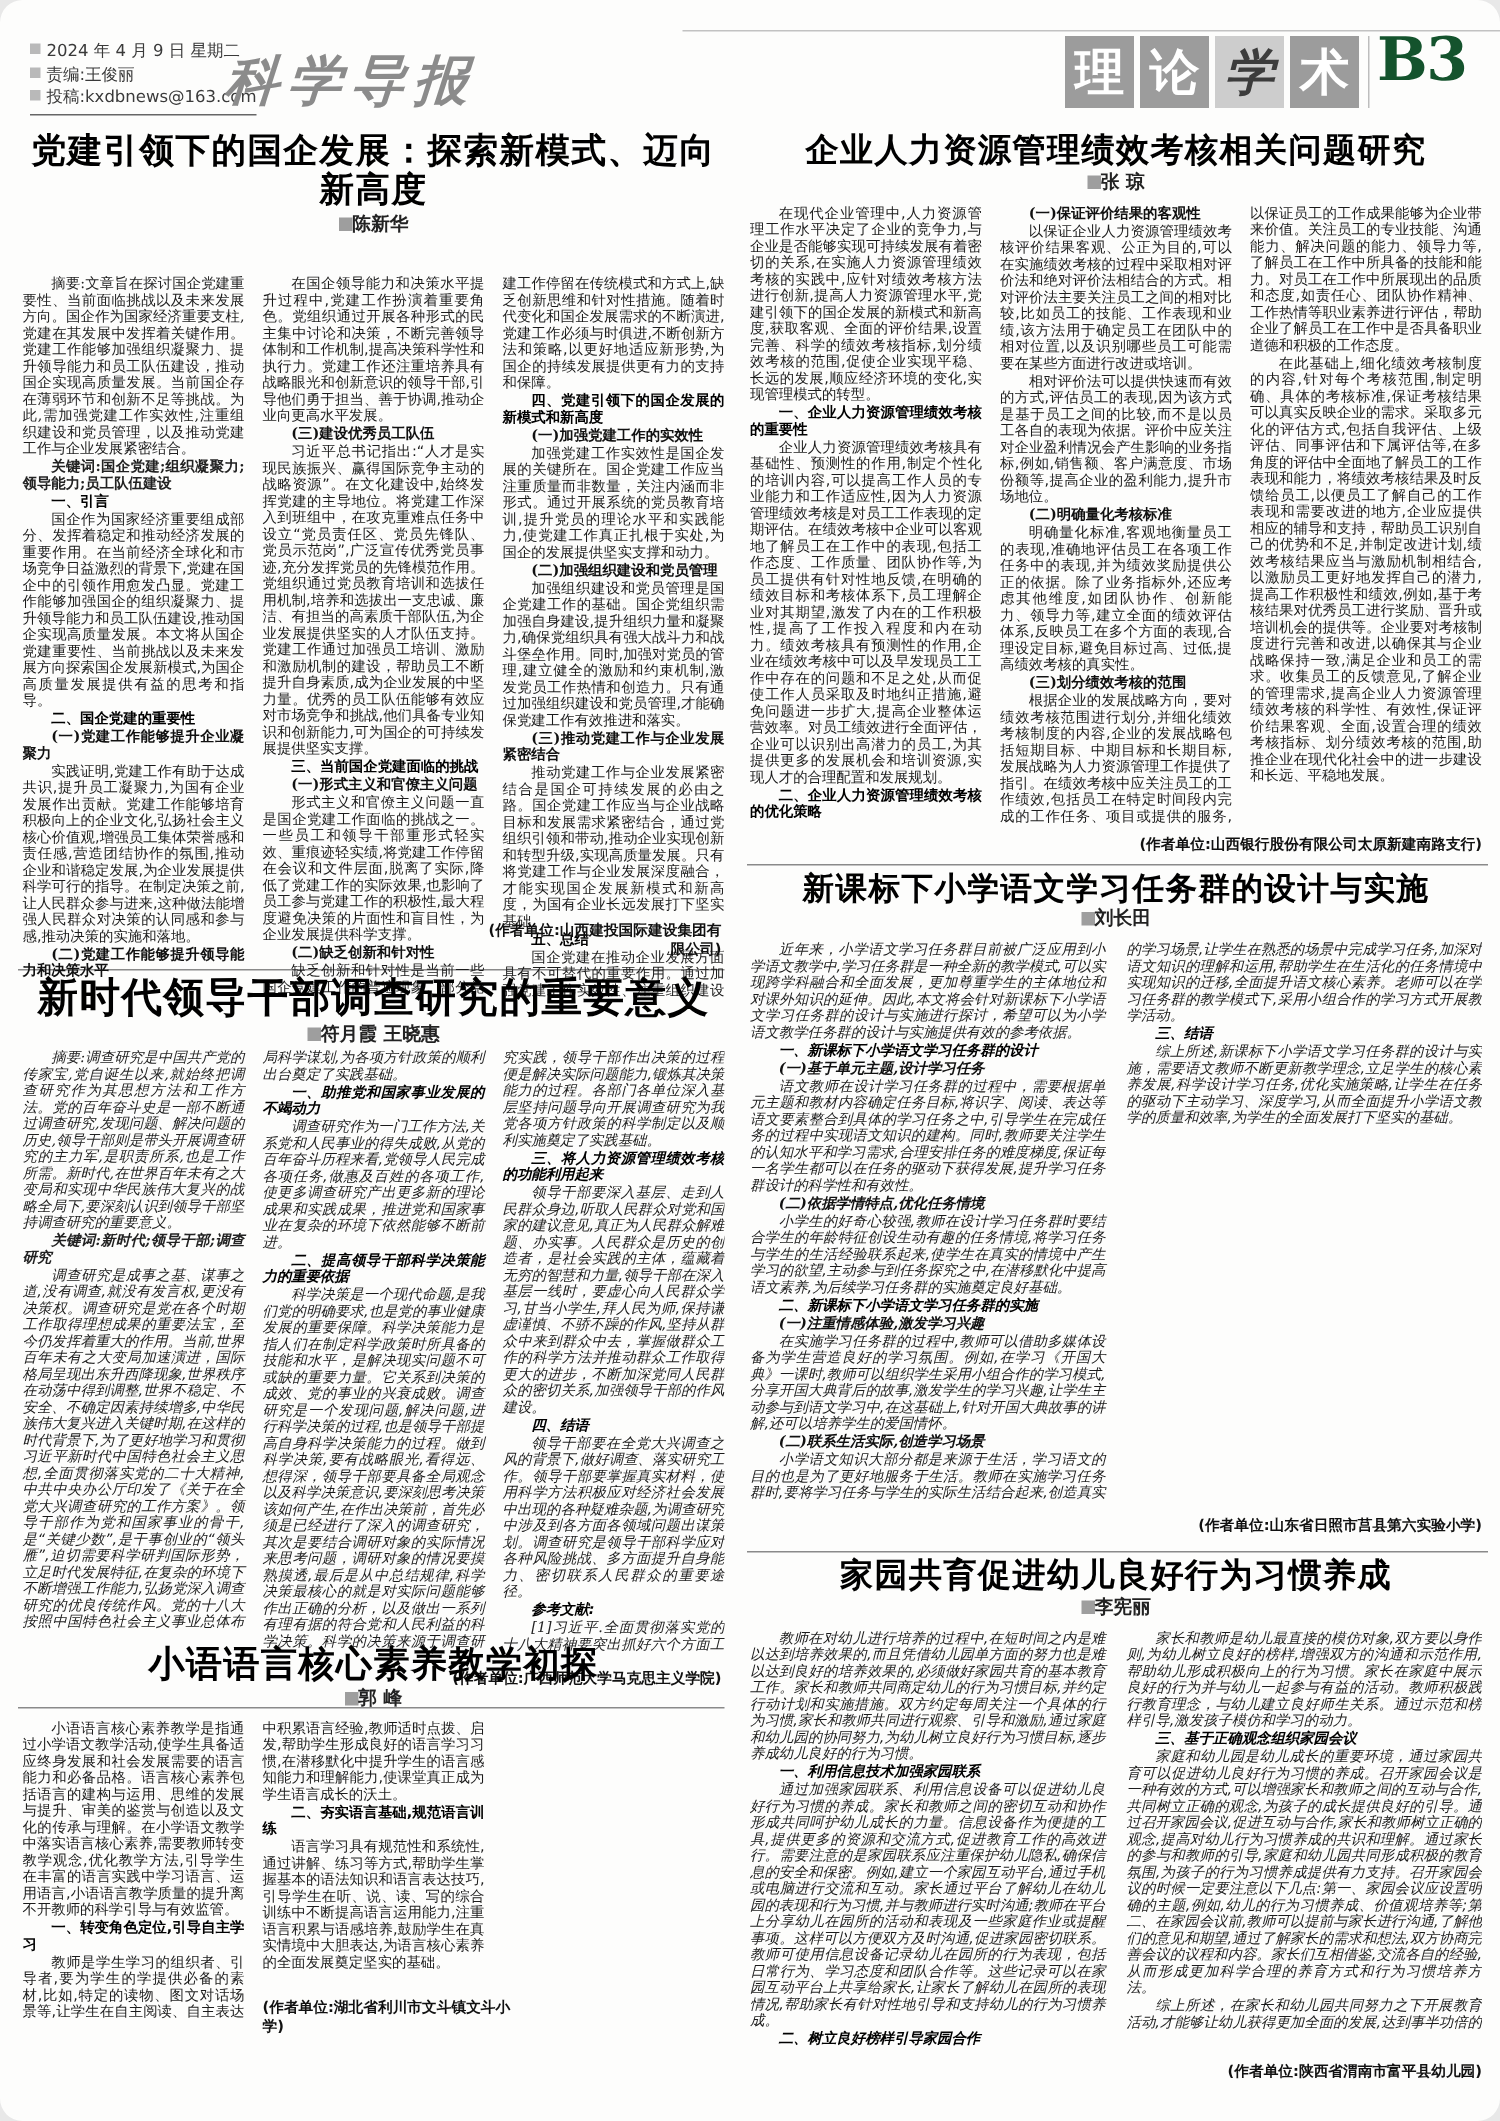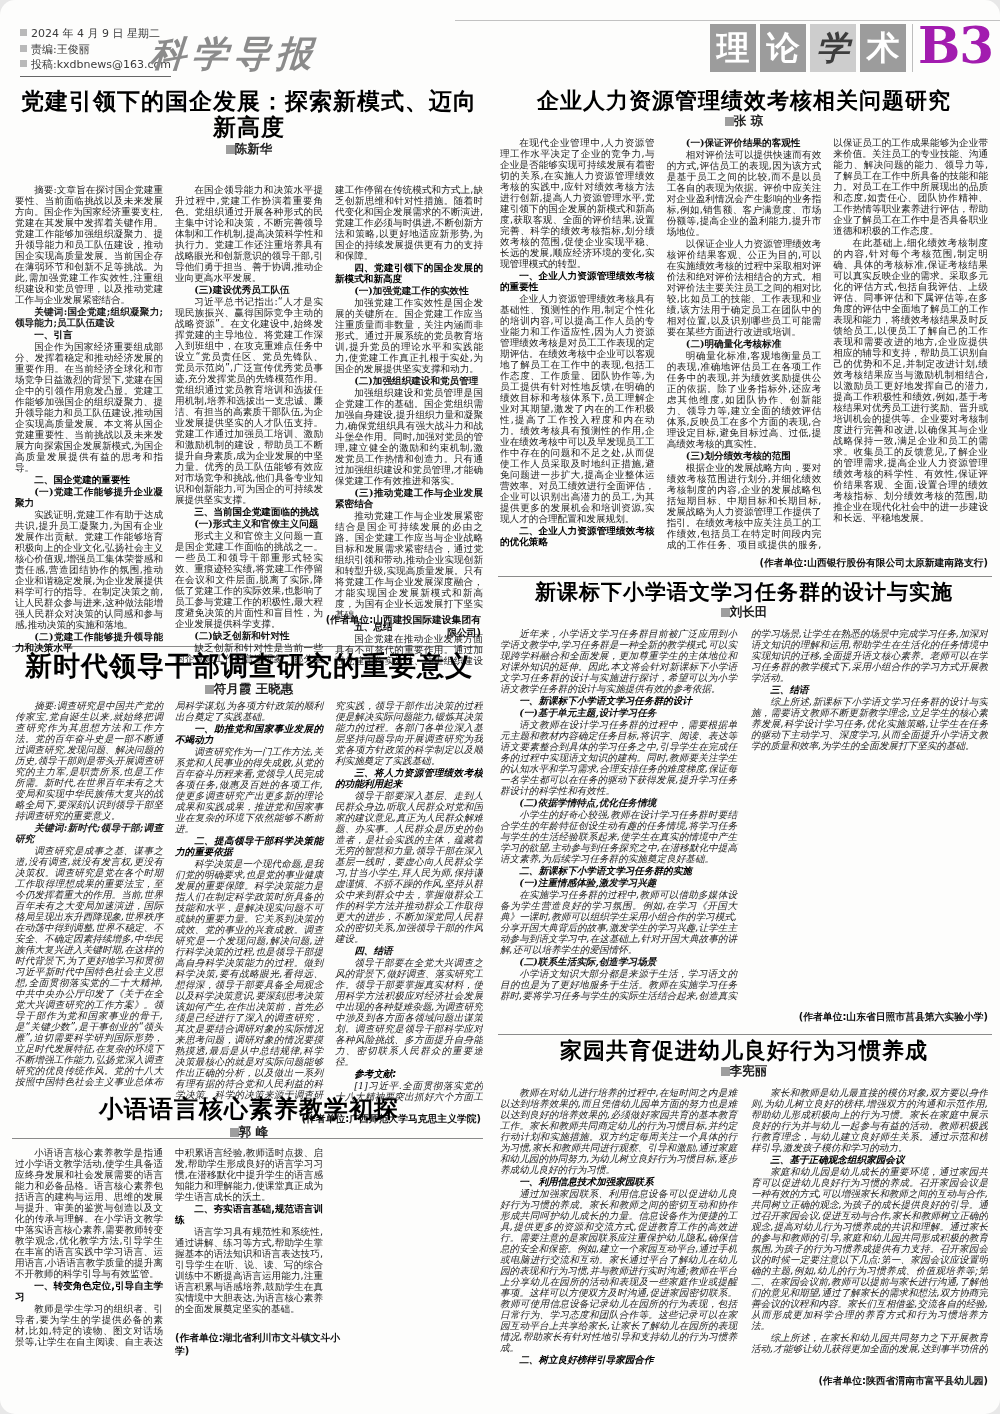--- a/index.html
+++ b/index.html
@@ -17,21 +17,21 @@
   #masthead{position:absolute;left:150px;top:30px;font-family:"DejaVu Serif","Liberation Serif",serif;
     font-size:36px;font-weight:bold;font-style:italic;color:#8b8b8b;letter-spacing:6px;transform:skewX(-4deg);}
   #hdr-topline{position:absolute;left:455px;top:20px;width:545px;height:1px;background:#c2c2c2;}
   #section-blocks{position:absolute;left:710px;top:24px;height:48px;display:flex;gap:4px;}
   .sec-block{width:46px;height:48px;display:flex;align-items:center;justify-content:center;
     font-size:33px;font-weight:bold;}
   .sec-dark{background:#9c9c9c;color:#ffffff;}
   .sec-light{background:#cdcdcd;color:#3c3c3c;font-style:italic;font-family:"DejaVu Serif",serif;}
   #vline-b3{position:absolute;left:912px;top:24px;width:1px;height:48px;background:#bdbdbd;}
   #page-no{position:absolute;left:918px;top:16px;font-family:"DejaVu Serif","Liberation Serif",serif;
-    font-size:50px;font-weight:bold;color:#a21caf;letter-spacing:-1px;}
+    font-size:40px;font-weight:bold;color:#14532d;letter-spacing:-1px;}
   
   .rule{position:absolute;height:1px;background:#8a8a8a;}
   
   .article{position:absolute;}
   .a-title{font-weight:bold;text-align:center;color:#000;letter-spacing:1px;line-height:1.15;margin:0;}
   .byline{display:flex;align-items:center;justify-content:center;gap:0;font-size:12.5px;font-weight:bold;color:#222;}
   .byline .bsq{width:9px;height:9px;background:#9e9e9e;display:inline-block;}
   .cols{overflow:hidden;column-fill:auto;text-align:justify;font-size:9.6px;line-height:11px;color:#1b1b1b;}
   .cols3{column-count:3;column-gap:12px;}
   .cols2{column-count:2;column-gap:14px;font-style:italic;}
@@ -136,22 +136,22 @@
     <div class="byline">
         <span class="bsq"></span>
         <span>张 琼</span>
       </div>
     <div class="cols cols3">
         <div class="para t-p">在现代企业管理中,人力资源管理工作水平决定了企业的竞争力,与企业是否能够实现可持续发展有着密切的关系,在实施人力资源管理绩效考核的实践中,应针对绩效考核方法进行创新,提高人力资源管理水平,党建引领下的国企发展的新模式和新高度,获取客观、全面的评价结果,设置完善、科学的绩效考核指标,划分绩效考核的范围,促使企业实现平稳、长远的发展,顺应经济环境的变化,实现管理模式的转型。</div>
         <div class="para t-h2">一、企业人力资源管理绩效考核的重要性</div>
         <div class="para t-p">企业人力资源管理绩效考核具有基础性、预测性的作用,制定个性化的培训内容,可以提高工作人员的专业能力和工作适应性,因为人力资源管理绩效考核是对员工工作表现的定期评估。在绩效考核中企业可以客观地了解员工在工作中的表现,包括工作态度、工作质量、团队协作等,为员工提供有针对性地反馈,在明确的绩效目标和考核体系下,员工理解企业对其期望,激发了内在的工作积极性,提高了工作投入程度和内在动力。绩效考核具有预测性的作用,企业在绩效考核中可以及早发现员工工作中存在的问题和不足之处,从而促使工作人员采取及时地纠正措施,避免问题进一步扩大,提高企业整体运营效率。对员工绩效进行全面评估，企业可以识别出高潜力的员工,为其提供更多的发展机会和培训资源,实现人才的合理配置和发展规划。</div>
         <div class="para t-h2">二、企业人力资源管理绩效考核的优化策略</div>
         <div class="para t-h3">(一)保证评价结果的客观性</div>
+        <div class="para t-p">以保证企业人力资源管理绩效考核评价结果客观、公正为目的,可以在实施绩效考核的过程中采取相对评价法和绝对评价法相结合的方式。相对评价法主要关注员工之间的相对比较,比如员工的技能、工作表现和业绩,该方法用于确定员工在团队中的相对位置,以及识别哪些员工可能需要在某些方面进行改进或培训。</div>
         <div class="para t-p">相对评价法可以提供快速而有效的方式,评估员工的表现,因为该方式是基于员工之间的比较,而不是以员工各自的表现为依据。评价中应关注对企业盈利情况会产生影响的业务指标,例如,销售额、客户满意度、市场份额等,提高企业的盈利能力,提升市场地位。</div>
-        <div class="para t-p">以保证企业人力资源管理绩效考核评价结果客观、公正为目的,可以在实施绩效考核的过程中采取相对评价法和绝对评价法相结合的方式。相对评价法主要关注员工之间的相对比较,比如员工的技能、工作表现和业绩,该方法用于确定员工在团队中的相对位置,以及识别哪些员工可能需要在某些方面进行改进或培训。</div>
         <div class="para t-h3">(二)明确量化考核标准</div>
         <div class="para t-p">明确量化标准,客观地衡量员工的表现,准确地评估员工在各项工作任务中的表现,并为绩效奖励提供公正的依据。除了业务指标外,还应考虑其他维度,如团队协作、创新能力、领导力等,建立全面的绩效评估体系,反映员工在多个方面的表现,合理设定目标,避免目标过高、过低,提高绩效考核的真实性。</div>
         <div class="para t-h3">(三)划分绩效考核的范围</div>
         <div class="para t-p">根据企业的发展战略方向，要对绩效考核范围进行划分,并细化绩效考核制度的内容,企业的发展战略包括短期目标、中期目标和长期目标,发展战略为人力资源管理工作提供了指引。在绩效考核中应关注员工的工作绩效,包括员工在特定时间段内完成的工作任务、项目或提供的服务,以保证员工的工作成果能够为企业带来价值。关注员工的专业技能、沟通能力、解决问题的能力、领导力等,了解员工在工作中所具备的技能和能力。对员工在工作中所展现出的品质和态度,如责任心、团队协作精神、工作热情等职业素养进行评估，帮助企业了解员工在工作中是否具备职业道德和积极的工作态度。</div>
         <div class="para t-p">在此基础上,细化绩效考核制度的内容,针对每个考核范围,制定明确、具体的考核标准,保证考核结果可以真实反映企业的需求。采取多元化的评估方式,包括自我评估、上级评估、同事评估和下属评估等,在多角度的评估中全面地了解员工的工作表现和能力，将绩效考核结果及时反馈给员工,以便员工了解自己的工作表现和需要改进的地方,企业应提供相应的辅导和支持，帮助员工识别自己的优势和不足,并制定改进计划,绩效考核结果应当与激励机制相结合,以激励员工更好地发挥自己的潜力,提高工作积极性和绩效,例如,基于考核结果对优秀员工进行奖励、晋升或培训机会的提供等。企业要对考核制度进行完善和改进,以确保其与企业战略保持一致,满足企业和员工的需求。收集员工的反馈意见,了解企业的管理需求,提高企业人力资源管理绩效考核的科学性、有效性,保证评价结果客观、全面,设置合理的绩效考核指标、划分绩效考核的范围,助推企业在现代化社会中的进一步建设和长远、平稳地发展。</div>
       </div>
     <div class="unit">(作者单位:山西银行股份有限公司太原新建南路支行)</div>
   </div>
 
   <div class="article" id="a3">

